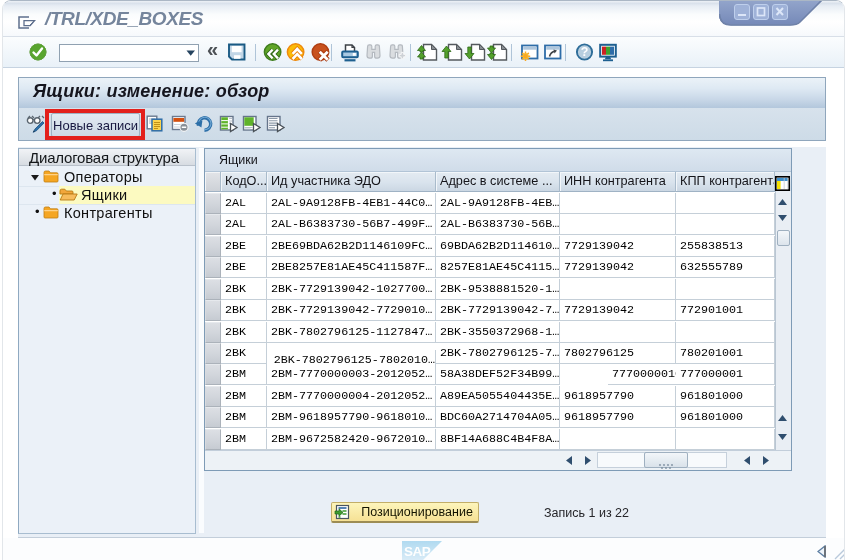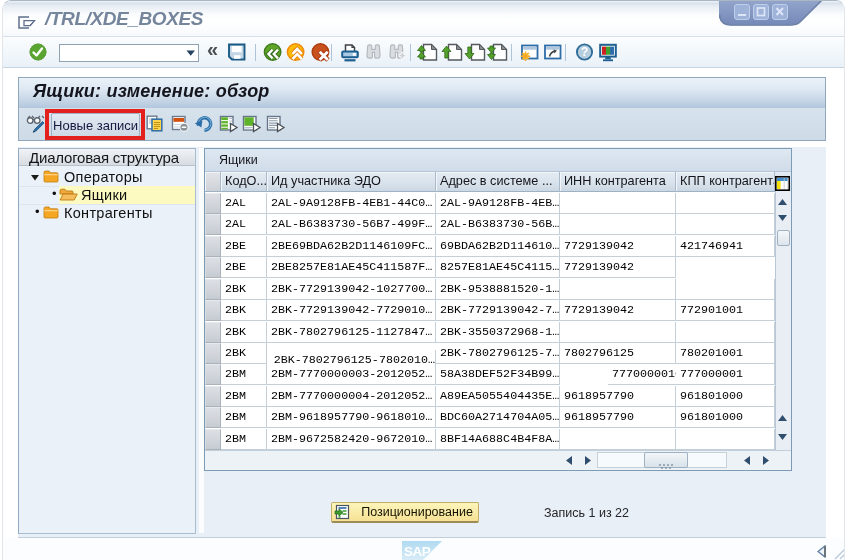--- a/index.html
+++ b/index.html
@@ -267,26 +267,27 @@
 <div class="cell" style="left:16px;top:65.4px;width:46px;">2AL</div>
 <div class="cell" style="left:62px;top:65.4px;width:169px;">2AL-B6383730-56B7-499F…</div>
 <div class="cell" style="left:231px;top:65.4px;width:124px;">2AL-B6383730-56B…</div>
 <div class="cell" style="left:355px;top:65.4px;width:116px;"></div>
 <div class="cell" style="left:471px;top:65.4px;width:99px;"></div>
 <div class="selc" style="left:0px;top:86.8px;width:16px;"></div>
 <div class="cell" style="left:16px;top:86.8px;width:46px;">2BE</div>
 <div class="cell" style="left:62px;top:86.8px;width:169px;">2BE69BDA62B2D1146109FC…</div>
 <div class="cell" style="left:231px;top:86.8px;width:124px;">69BDA62B2D114610…</div>
 <div class="cell" style="left:355px;top:86.8px;width:116px;">7729139042</div>
-<div class="cell" style="left:471px;top:86.8px;width:99px;">421746941</div>
+<div class="cell" style="left:471px;top:86.8px;width:99px;">255838513</div>
 <div class="selc" style="left:0px;top:108.3px;width:16px;"></div>
 <div class="cell" style="left:16px;top:108.3px;width:46px;">2BE</div>
 <div class="cell" style="left:62px;top:108.3px;width:169px;">2BE8257E81AE45C411587F…</div>
 <div class="cell" style="left:231px;top:108.3px;width:124px;">8257E81AE45C4115…</div>
 <div class="cell" style="left:355px;top:108.3px;width:116px;">7729139042</div>
+<div class="cell" style="left:471px;top:108.3px;width:99px;">632555789</div>
 <div class="selc" style="left:0px;top:129.7px;width:16px;"></div>
 <div class="cell" style="left:16px;top:129.7px;width:46px;">2BK</div>
 <div class="cell" style="left:62px;top:129.7px;width:169px;">2BK-7729139042-1027700…</div>
 <div class="cell" style="left:231px;top:129.7px;width:124px;">2BK-9538881520-1…</div>
 <div class="cell" style="left:355px;top:129.7px;width:116px;"></div>
 <div class="cell" style="left:471px;top:129.7px;width:99px;"></div>
 <div class="selc" style="left:0px;top:151.1px;width:16px;"></div>
 <div class="cell" style="left:16px;top:151.1px;width:46px;">2BK</div>
 <div class="cell" style="left:62px;top:151.1px;width:169px;">2BK-7729139042-7729010…</div>
 <div class="cell" style="left:231px;top:151.1px;width:124px;">2BK-7729139042-7…</div>

